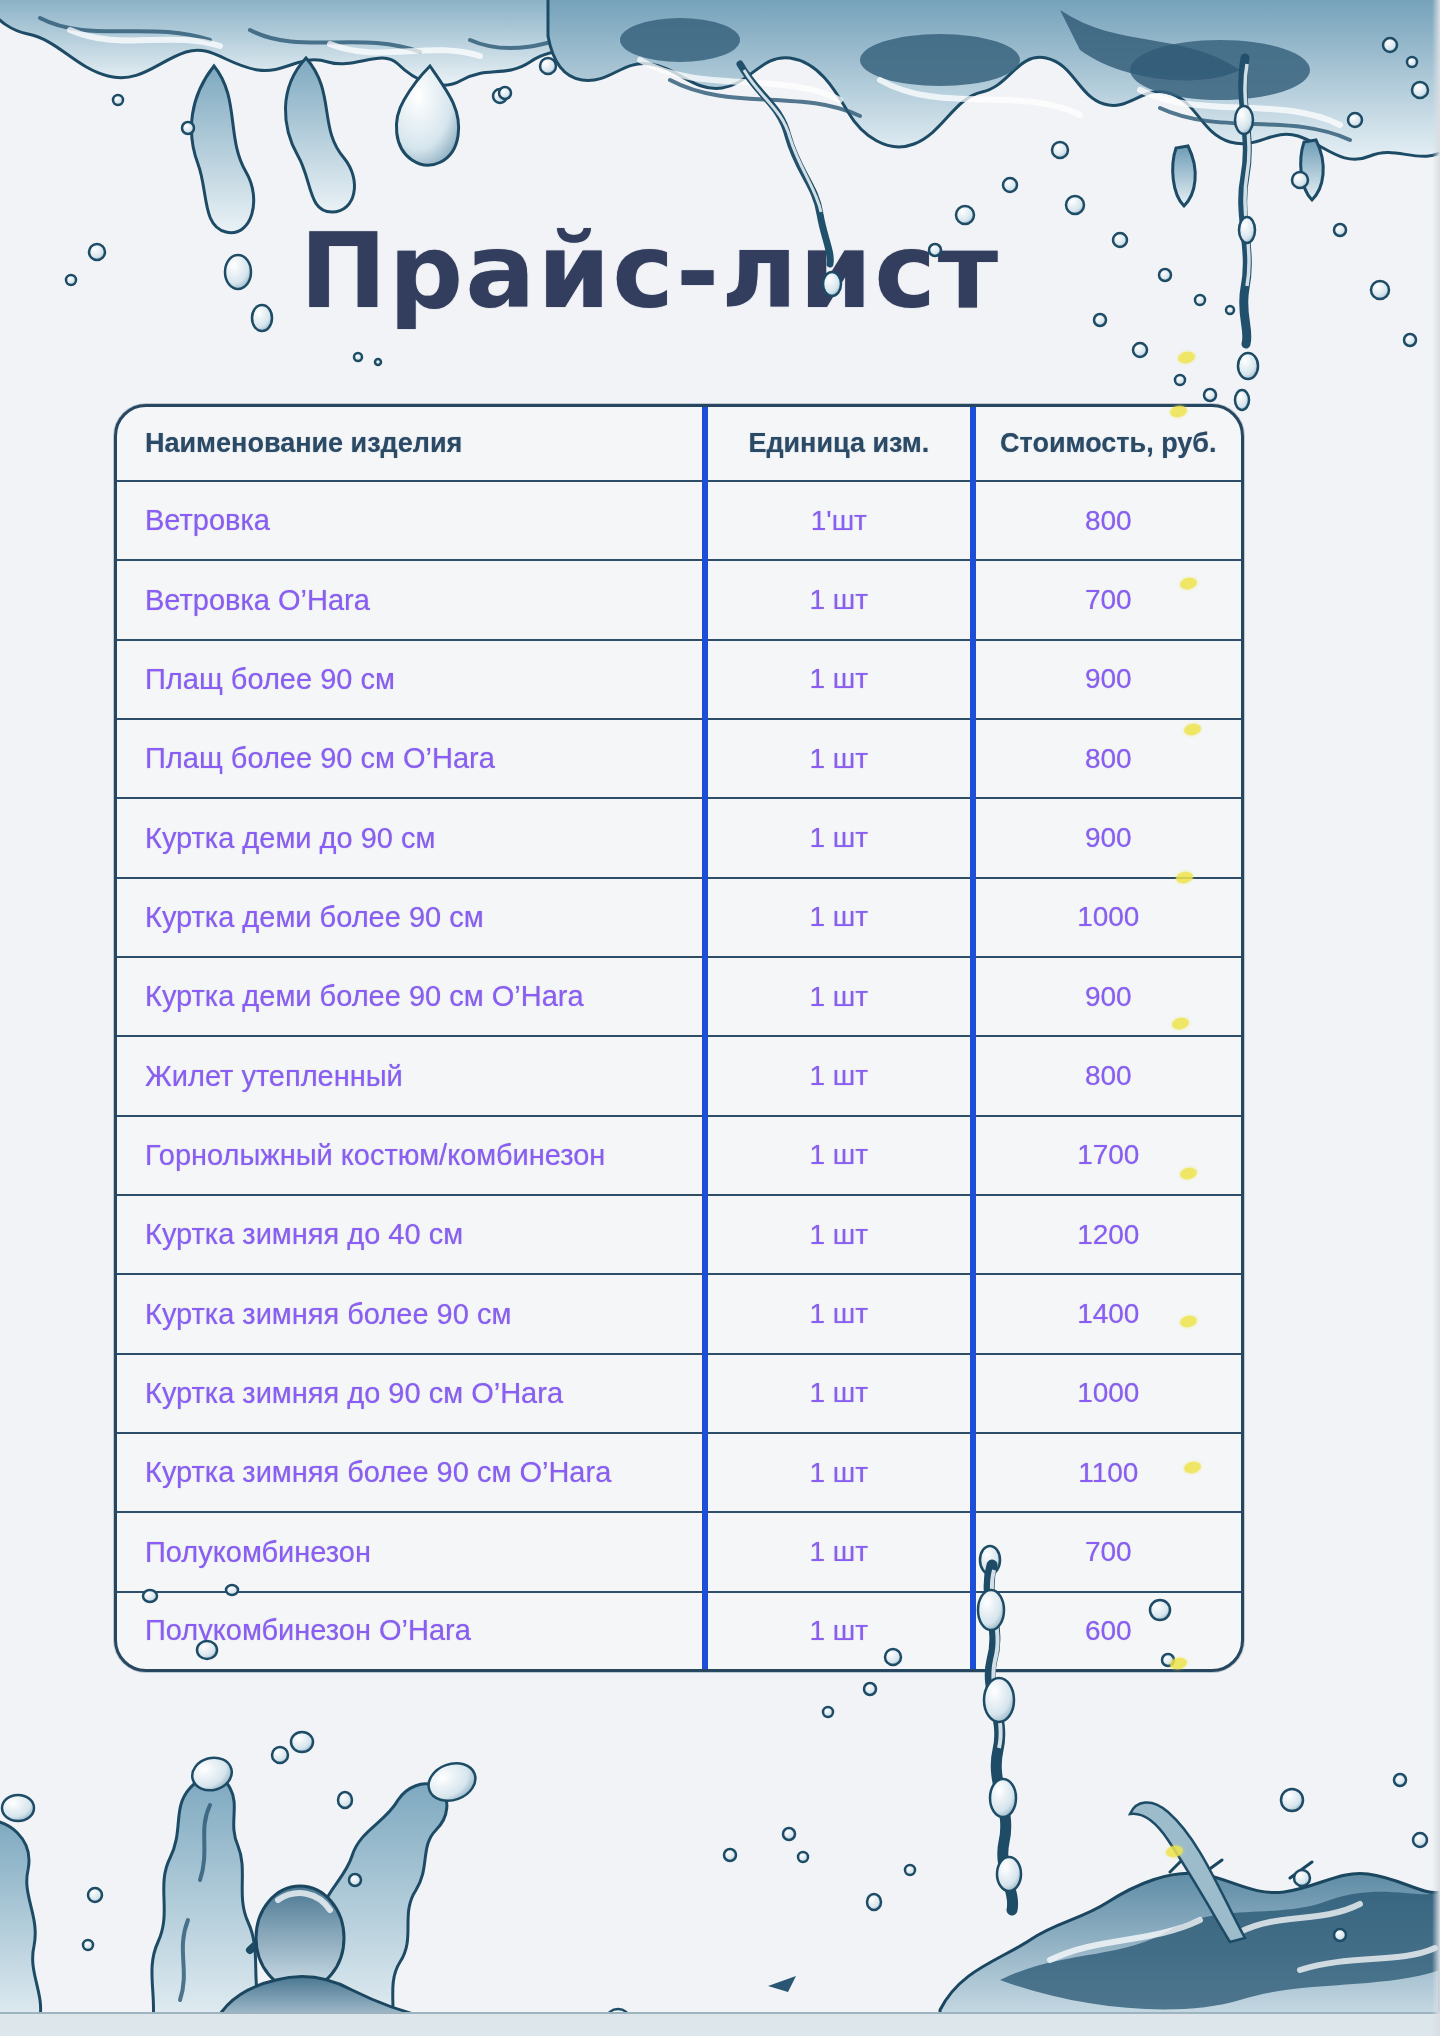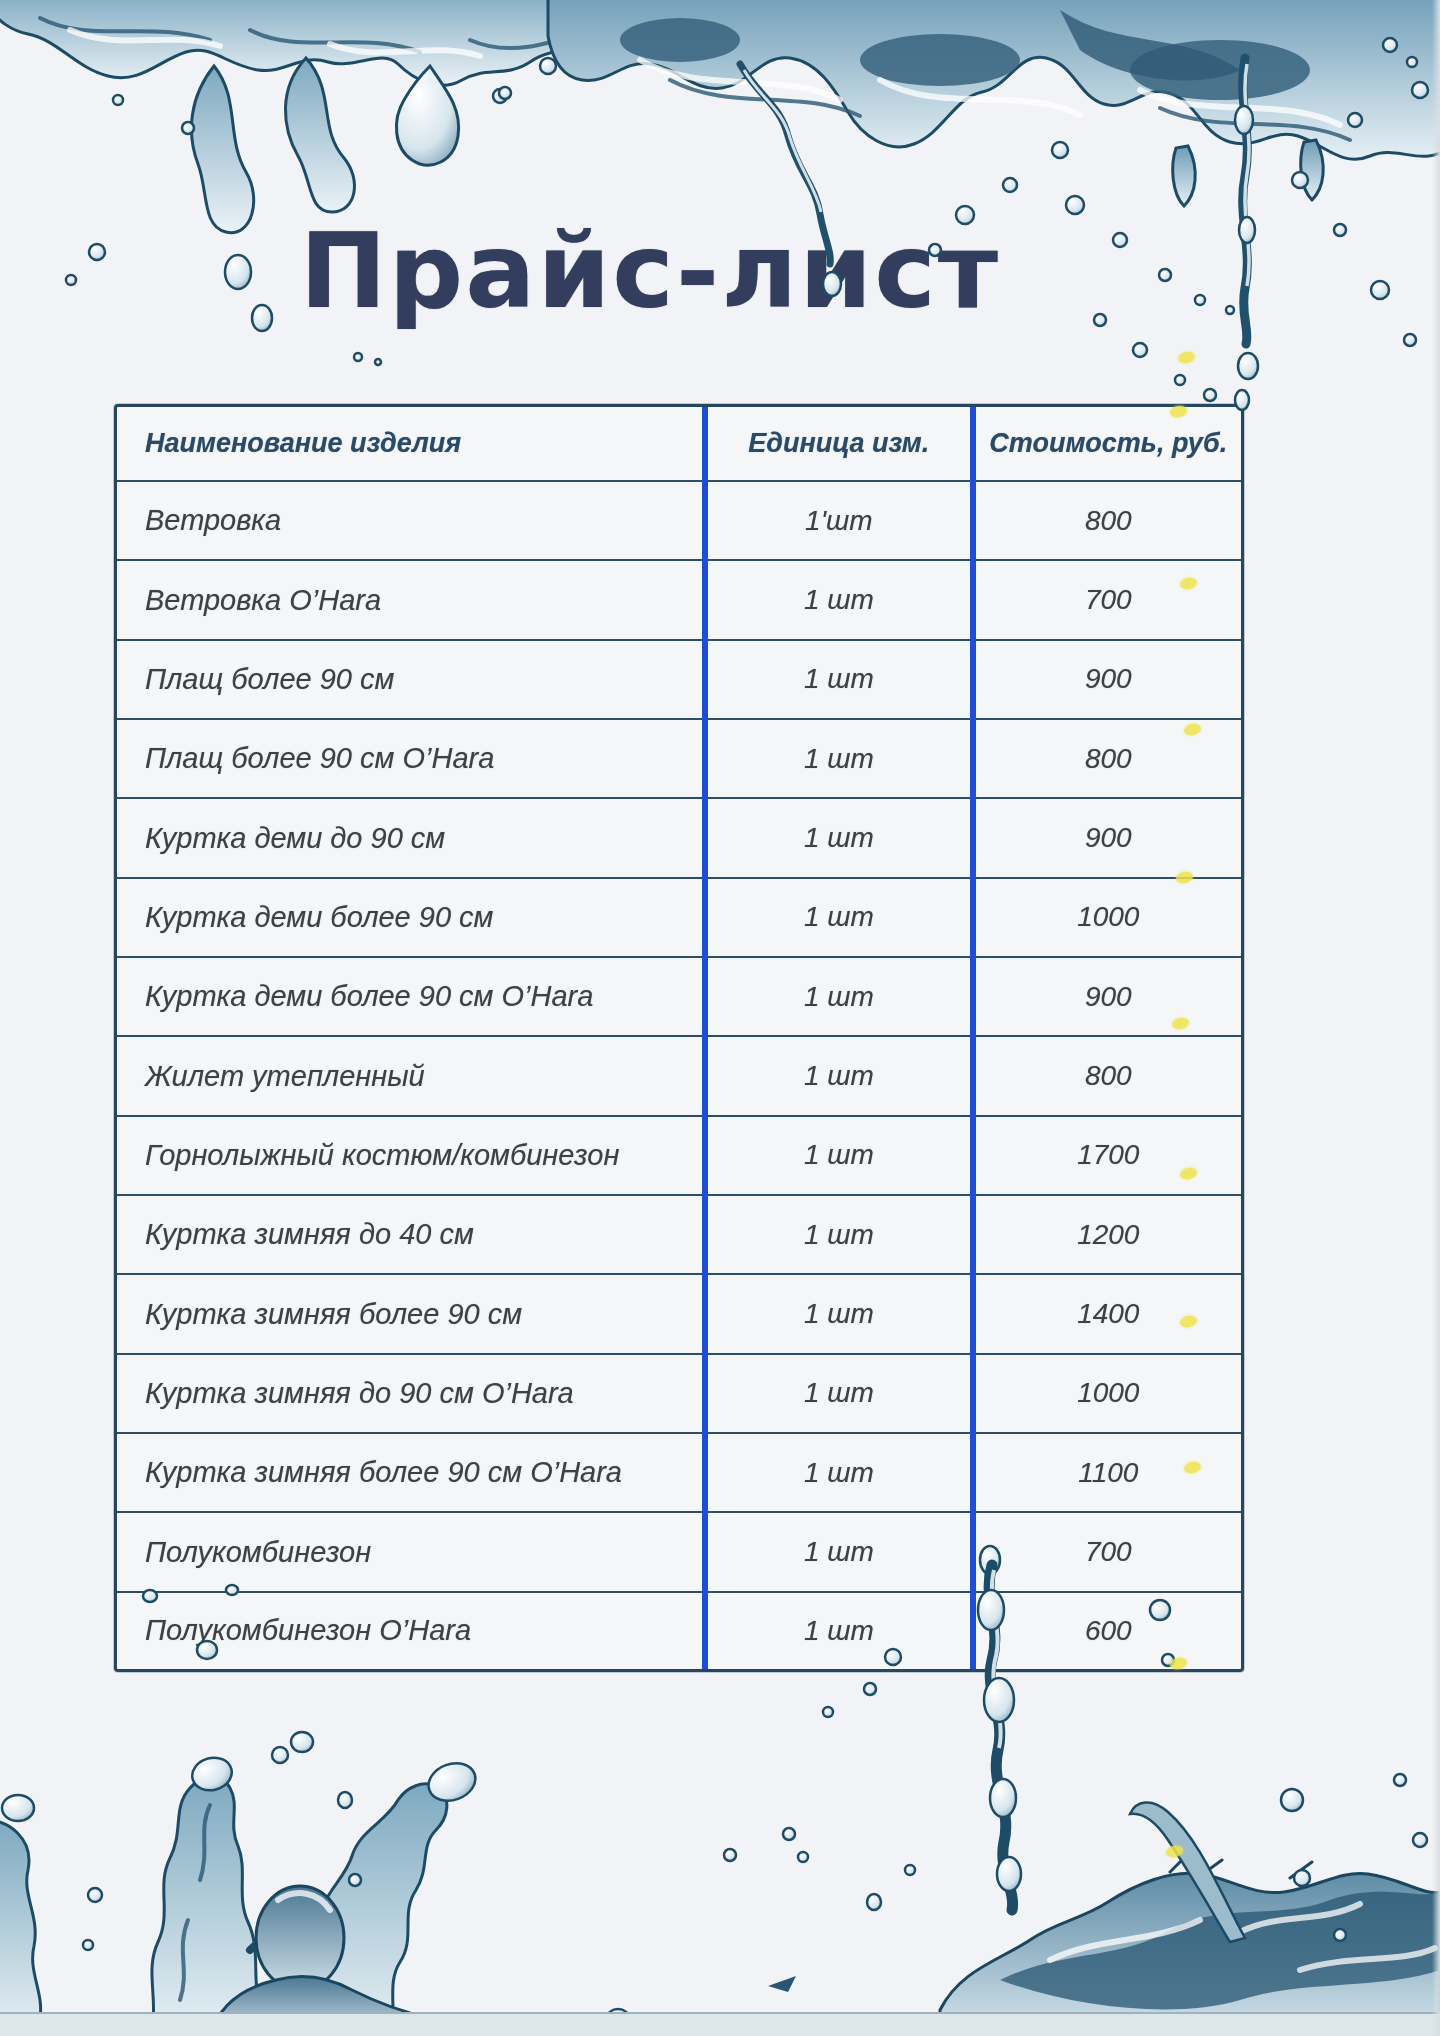--- a/index.html
+++ b/index.html
@@ -13,41 +13,40 @@
     position:absolute;left:70px;top:196px;width:1160px;
     text-align:center;margin:0;z-index:1;
     font-family:"DejaVu Sans", sans-serif;
     font-weight:700;font-size:104px;line-height:1.45;letter-spacing:2px;
     color:#333e5e;
     text-shadow:0 0 1px rgba(51,62,94,.55);
   }
   
   .table-wrap{
     position:absolute;left:114px;top:404px;width:1124px;height:1262px;
-    border:3px solid #274760;border-radius:4px;overflow:hidden;
+    border:3px solid #274760;border-radius:32px;overflow:hidden;
     background:#f4f6f8;z-index:2;
     box-shadow:0 0 0 1px rgba(39,71,96,.25);
-    font-style:italic;
   }
   table.price{
     width:100%;height:100%;border-collapse:collapse;table-layout:fixed;
   }
   table.price col.c1{width:585px}
   table.price col.c2{width:266px}
   table.price col.c3{width:267px}
   table.price thead tr{height:74px}
   table.price th{
     font-size:27px;font-weight:700;color:#2b4a66;
     text-shadow:0 0 1px rgba(43,74,102,.5);
     vertical-align:middle;padding:0;
   }
   table.price th.h-name{text-align:left;padding-left:28px;}
   table.price td{
     border-top:2px solid #2e4d68;
-    font-size:28px;color:#404040;vertical-align:middle;padding:0;
+    font-size:28px;color:#8b5cf6;vertical-align:middle;padding:0;
     text-shadow:0 0 1px rgba(55,80,106,.45);
   }
   table.price td.name{font-size:29px;text-align:left;padding-left:28px;}
   table.price .colsep{border-left:6px solid #1d4ed8;text-align:center;}
   
   .ydot{
     position:absolute;width:17px;height:11px;border-radius:50%;
     background:#efe44d;opacity:.85;transform:rotate(-12deg);
     box-shadow:0 0 3px rgba(239,228,77,.9);z-index:6;
   }

